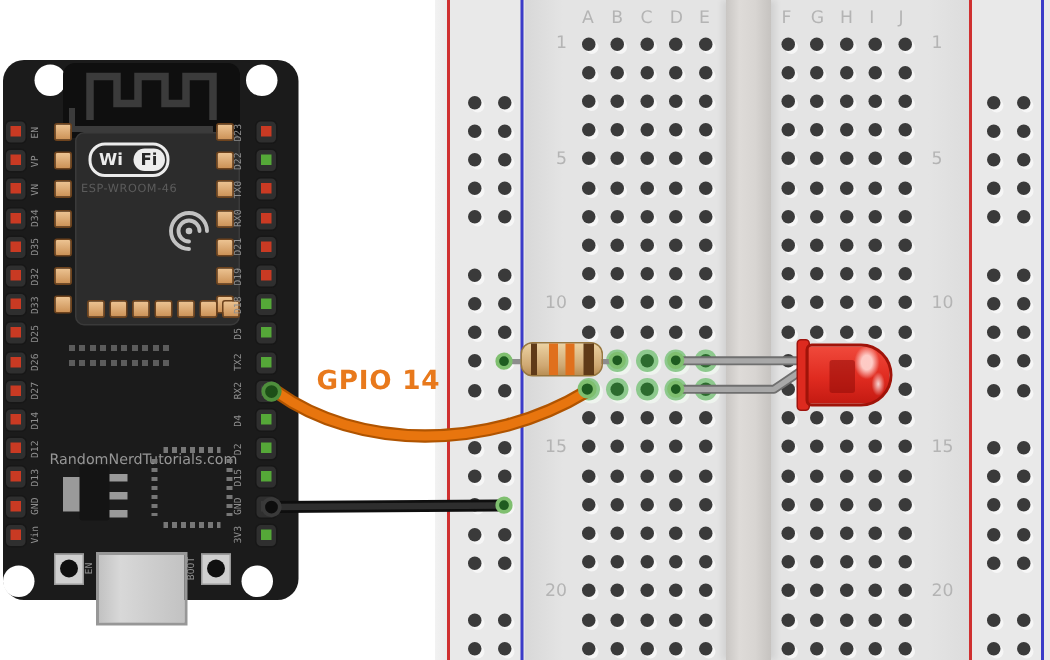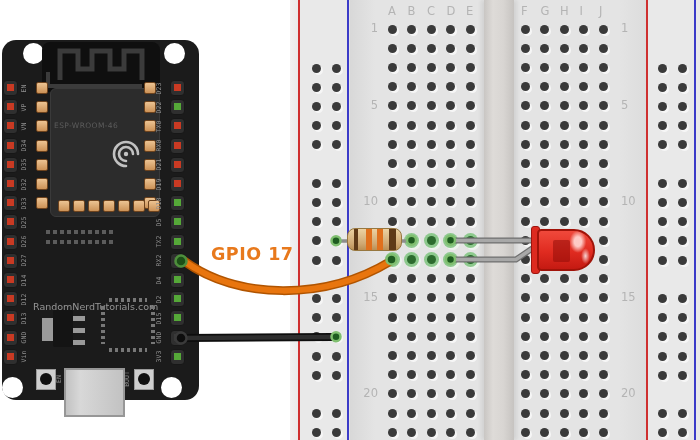--- a/index.html
+++ b/index.html
@@ -426,20 +426,24 @@
     <div class="mount-hole" style="left:159px;top:337px"></div>
 
     <div id="antenna">
       <svg width="118" height="50">
         <path d="M18,38 V9 H36 V27 H50 V9 H68 V27 H82 V9 H100 V38" fill="none" stroke="#3b3b3b" stroke-width="5"></path>
         <path d="M6,44 H100 M6,44 V30" fill="none" stroke="#3b3b3b" stroke-width="4"></path>
       </svg>
     </div>
 
     <div id="shield">
+      <div id="wifi-logo">
+        <span id="wifi-wi">Wi</span>
+        <span id="wifi-fi-pill">Fi</span>
+      </div>
       <div id="module-name">ESP-WROOM-46</div>
       <svg id="swirl" width="30" height="30">
         <path d="M15,27 a12,12 0 1 1 12,-12" fill="none" stroke="#c2c2c2" stroke-width="2.6" stroke-linecap="round"></path>
         <path d="M15,22 a7,7 0 1 1 7,-7" fill="none" stroke="#c2c2c2" stroke-width="2.6" stroke-linecap="round"></path>
         <circle cx="15" cy="15" r="2.2" fill="#c2c2c2"></circle>
       </svg>
     </div>
 
     <div id="gold-pads">
         <div class="gold-pad" style="left: 34px; top: 42px;"></div>
@@ -644,14 +648,14 @@
       <div class="res-band" style="left: 41px; width: 7px; background: rgb(95, 58, 24);"></div>
     </div>
 
   <div id="led">
     <div id="led-flange"></div>
     <div id="led-body"></div>
     <div id="led-post"></div>
     <div id="led-glint"></div>
   </div>
 
-  <div id="gpio-label">GPIO 17</div>
+  <div id="gpio-label">GPIO 14</div>
 </div>
 
 </body></html>

